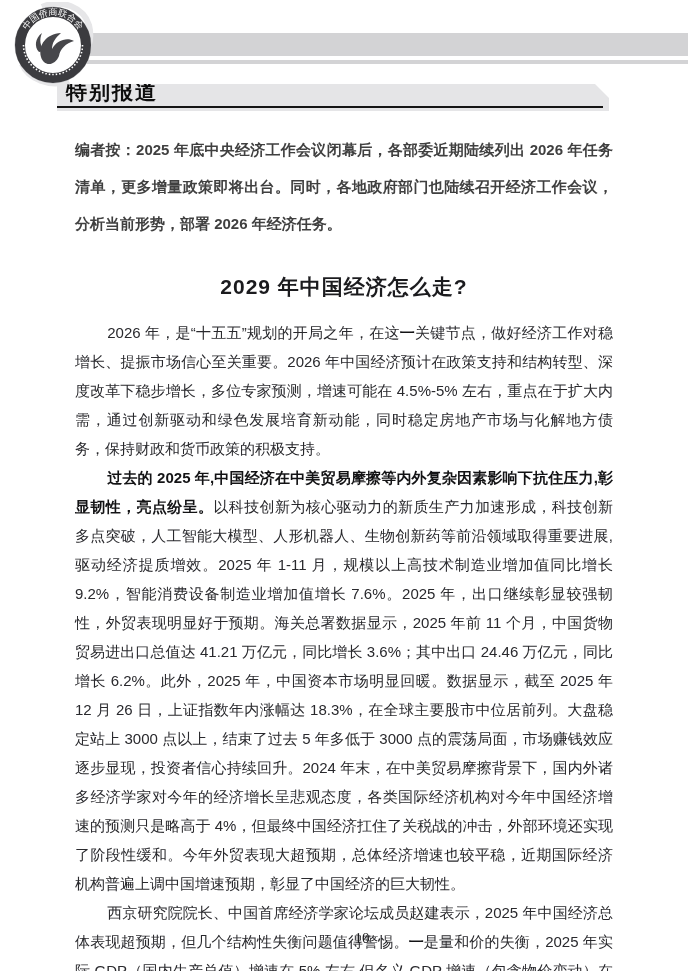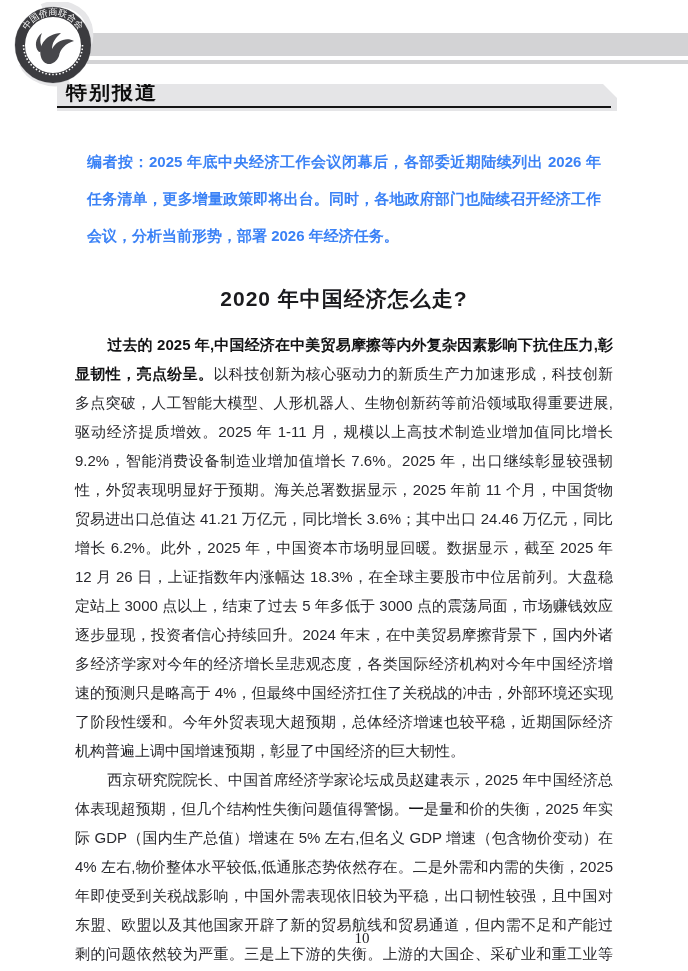--- a/index.html
+++ b/index.html
@@ -12,33 +12,32 @@
   .masthead{
     position:absolute;left:106px;top:33px;height:23px;line-height:24px;
     font-size:13px;color:#85858a;letter-spacing:20px;white-space:nowrap;
   }
   .header-line{position:absolute;left:82px;right:0;top:60px;height:4px;background:#d3d3d5;}
   .logo-wrap{position:absolute;left:8px;top:2px;width:92px;height:88px;}
   
   .banner{
     position:absolute;left:57px;top:84px;width:552px;height:27px;background:#e5e5e7;
     clip-path:polygon(0 0,calc(100% - 14px) 0,100% 14px,100% 100%,0 100%);
-    padding-left:8px;
   }
   .banner-rule{position:absolute;left:0;right:6px;bottom:3px;height:2px;background:#151515;}
   .banner-title{
     position:absolute;left:9px;bottom:5px;
     font-family:"Liberation Serif","DejaVu Serif",serif;
     font-weight:700;font-size:21px;color:#0e0e0e;letter-spacing:2px;
   }
   
   .content{position:absolute;left:75px;top:131px;width:538px;}
   .editor-note{
-    margin:12px;font-weight:700;font-size:15px;line-height:37px;
-    text-align:justify;color:#3b82f6;
+    margin:0;font-weight:700;font-size:15px;line-height:37px;
+    text-align:justify;color:#404040;
   }
   .article-title{
     margin:31px 0 17px 0;text-align:center;
     font-size:21px;font-weight:700;color:#1b1b1e;letter-spacing:1px;
   }
   .para{margin:0;font-size:15px;line-height:29px;text-align:justify;color:#29292d;}
   .para.indent{text-indent:2.15em;}
   .b{font-weight:700;color:#131315;}
   
   .page-number{
@@ -76,22 +75,23 @@
     </svg>
   </div>
 
   <div class="banner">
     <div class="banner-rule"></div>
     <div class="banner-title">特别报道</div>
   </div>
 
   <div class="content">
     <p class="editor-note">编者按：2025 年底中央经济工作会议闭幕后，各部委近期陆续列出 2026 年任务清单，更多增量政策即将出台。同时，各地政府部门也陆续召开经济工作会议，分析当前形势，部署 2026 年经济任务。</p>
-    <h1 class="article-title">2020 年中国经济怎么走?</h1>
+    <h1 class="article-title">2029 年中国经济怎么走?</h1>
     <div>
+        <p class="para indent"><span>2026 年，是“十五五”规划的开局之年，在这</span><span class="b">一</span><span>关键节点，做好经济工作对稳增长、提振市场信心至关重要。2026 年中国经济预计在政策支持和结构转型、深度改革下稳步增长，多位专家预测，增速可能在 4.5%-5% 左右，重点在于扩大内需，通过创新驱动和绿色发展培育新动能，同时稳定房地产市场与化解地方债务，保持财政和货币政策的积极支持。</span></p>
         <p class="para indent"><span class="b">过去的 2025 年,中国经济在中美贸易摩擦等内外复杂因素影响下抗住压力,彰显韧性，亮点纷呈。</span><span>以科技创新为核心驱动力的新质生产力加速形成，科技创新多点突破，人工智能大模型、人形机器人、生物创新药等前沿领域取得重要进展,驱动经济提质增效。2025 年 1-11 月，规模以上高技术制造业增加值同比增长 9.2%，智能消费设备制造业增加值增长 7.6%。2025 年，出口继续彰显较强韧性，外贸表现明显好于预期。海关总署数据显示，2025 年前 11 个月，中国货物贸易进出口总值达 41.21 万亿元，同比增长 3.6%；其中出口 24.46 万亿元，同比增长 6.2%。此外，2025 年，中国资本市场明显回暖。数据显示，截至 2025 年 12 月 26 日，上证指数年内涨幅达 18.3%，在全球主要股市中位居前列。大盘稳定站上 3000 点以上，结束了过去 5 年多低于 3000 点的震荡局面，市场赚钱效应逐步显现，投资者信心持续回升。2024 年末，在中美贸易摩擦背景下，国内外诸多经济学家对今年的经济增长呈悲观态度，各类国际经济机构对今年中国经济增速的预测只是略高于 4%，但最终中国经济扛住了关税战的冲击，外部环境还实现了阶段性缓和。今年外贸表现大超预期，总体经济增速也较平稳，近期国际经济机构普遍上调中国增速预期，彰显了中国经济的巨大韧性。</span></p>
         <p class="para indent"><span>西京研究院院长、中国首席经济学家论坛成员赵建表示，2025 年中国经济总体表现超预期，但几个结构性失衡问题值得警惕。</span><span class="b">一</span><span>是量和价的失衡，2025 年实际 GDP（国内生产总值）增速在 5% 左右,但名义 GDP 增速（包含物价变动）在 4% 左右,物价整体水平较低,低通胀态势依然存在。二是外需和内需的失衡，2025 年即使受到关税战影响，中国外需表现依旧较为平稳，出口韧性较强，且中国对东盟、欧盟以及其他国家开辟了新的贸易航线和贸易通道，但内需不足和产能过剩的问题依然较为严重。三是上下游的失衡。上游的大国企、采矿业和重工业等有大量产能释放，但下游面向消费端的终端产业以及小型企业尤其是民营</span></p>
       </div>
   </div>
 
   <div class="page-number">10</div>
 
 </div>
 
 </body></html>

